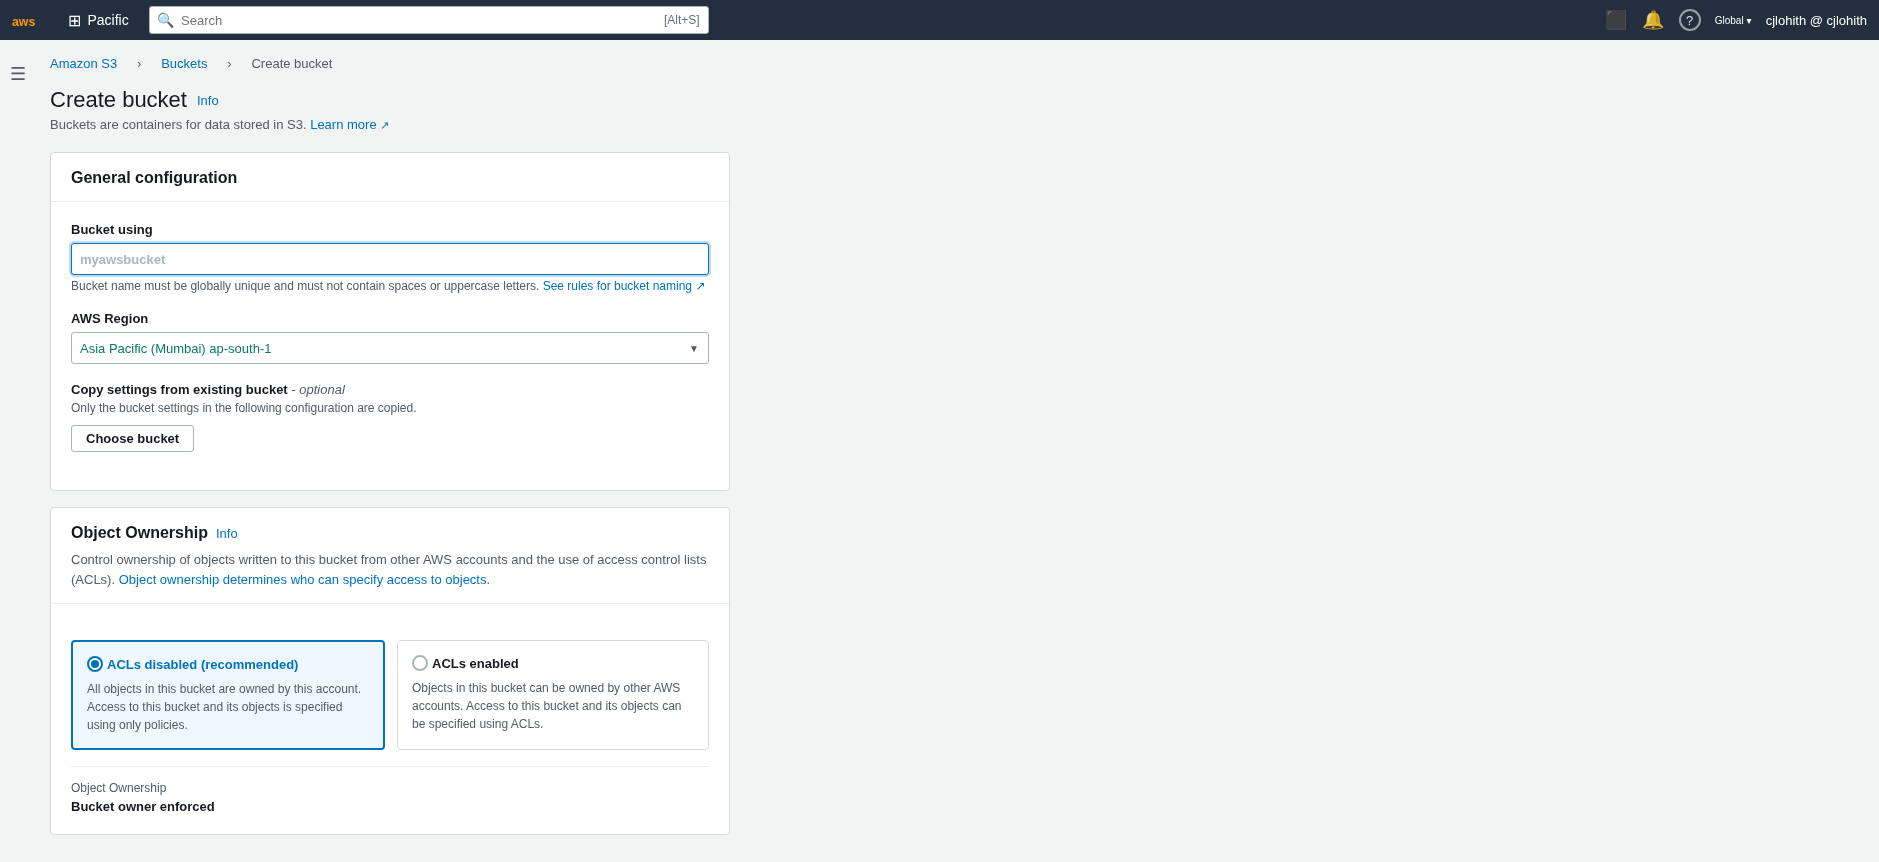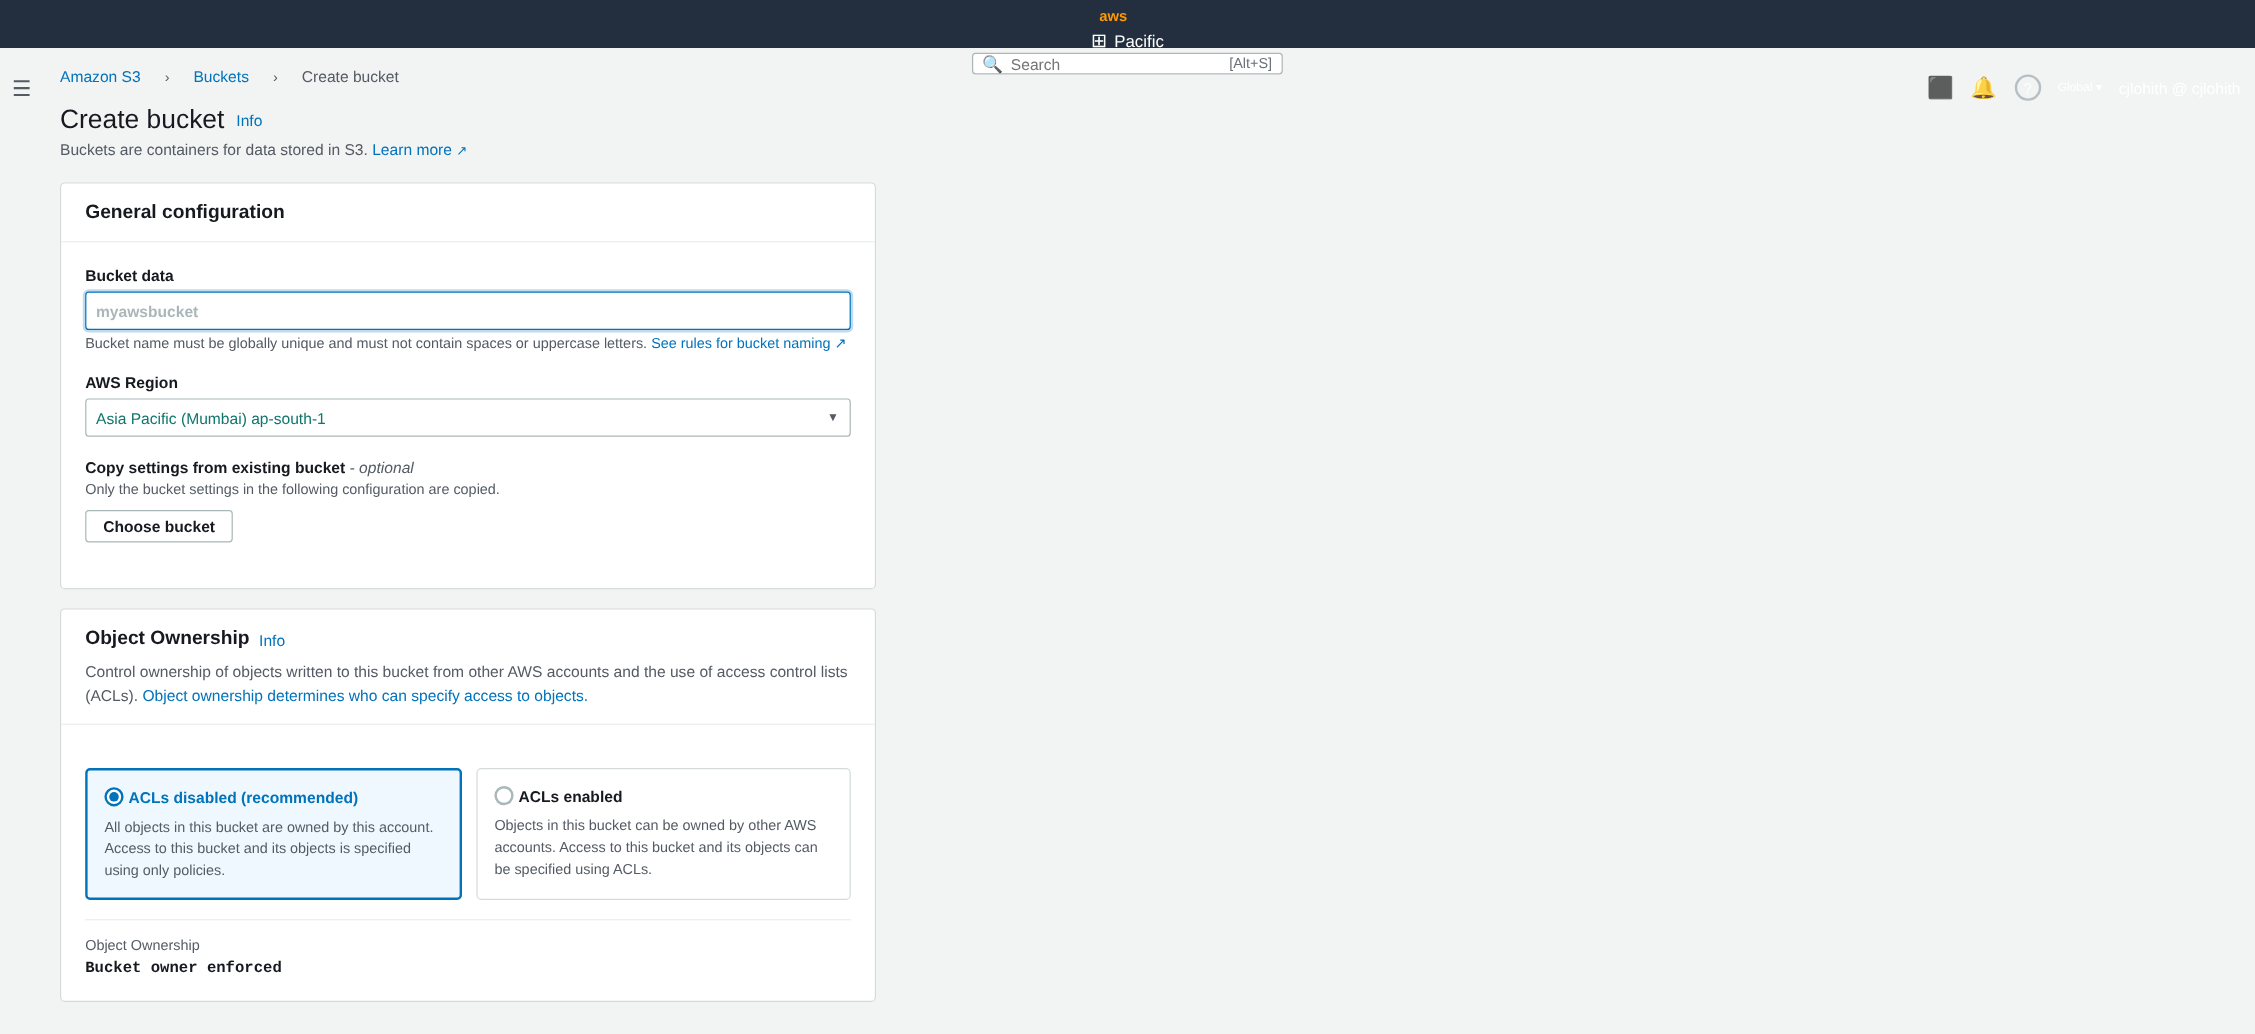--- a/index.html
+++ b/index.html
@@ -9,21 +9,20 @@
     .topnav {
       background: #232f3e;
       height: 40px;
       display: flex;
       align-items: center;
       padding: 0 12px;
       color: #fff;
       position: fixed;
       top: 0; left: 0; right: 0;
       z-index: 100;
-      flex-direction: column;
     }
     .topnav .aws-logo {
       width: 38px;
       height: 24px;
       margin-right: 10px;
       display: flex;
       align-items: center;
     }
     .topnav .aws-logo svg { width: 38px; height: 24px; }
     .topnav .services-btn {
@@ -341,21 +340,20 @@
     }
     .ownership-result-label {
       font-size: 12px;
       color: #545b64;
       margin-bottom: 4px;
     }
     .ownership-result-value {
       font-size: 13px;
       font-weight: 600;
       color: #16191f;
-      font-family: Liberation Mono, monospace;
     }
   </style>
 </head>
 <body>
 
 <nav class="topnav">
   <div class="aws-logo">
     <svg viewBox="0 0 40 24" fill="none" xmlns="http://www.w3.org/2000/svg">
       <text x="0" y="18" font-size="13" font-weight="bold" fill="#FF9900" font-family="Arial">aws</text>
     </svg>
@@ -411,21 +409,21 @@
     </p>
   </div>
 
   <div class="section-card">
     <div class="section-header">
       <h2 class="section-title">General configuration</h2>
     </div>
     <div class="section-body">
 
       <div class="field-group">
-        <label class="field-label">Bucket data</label>
+        <label class="field-label">Bucket using</label>
         <input type="text" class="text-input" placeholder="myawsbucket" style="">
         <p class="field-hint">
           <span>Bucket name must be globally unique and must not contain spaces or uppercase letters.</span>
           <a href="#">
             <span>See rules for bucket naming</span>
             <span> ↗</span>
           </a>
         </p>
       </div>
 

